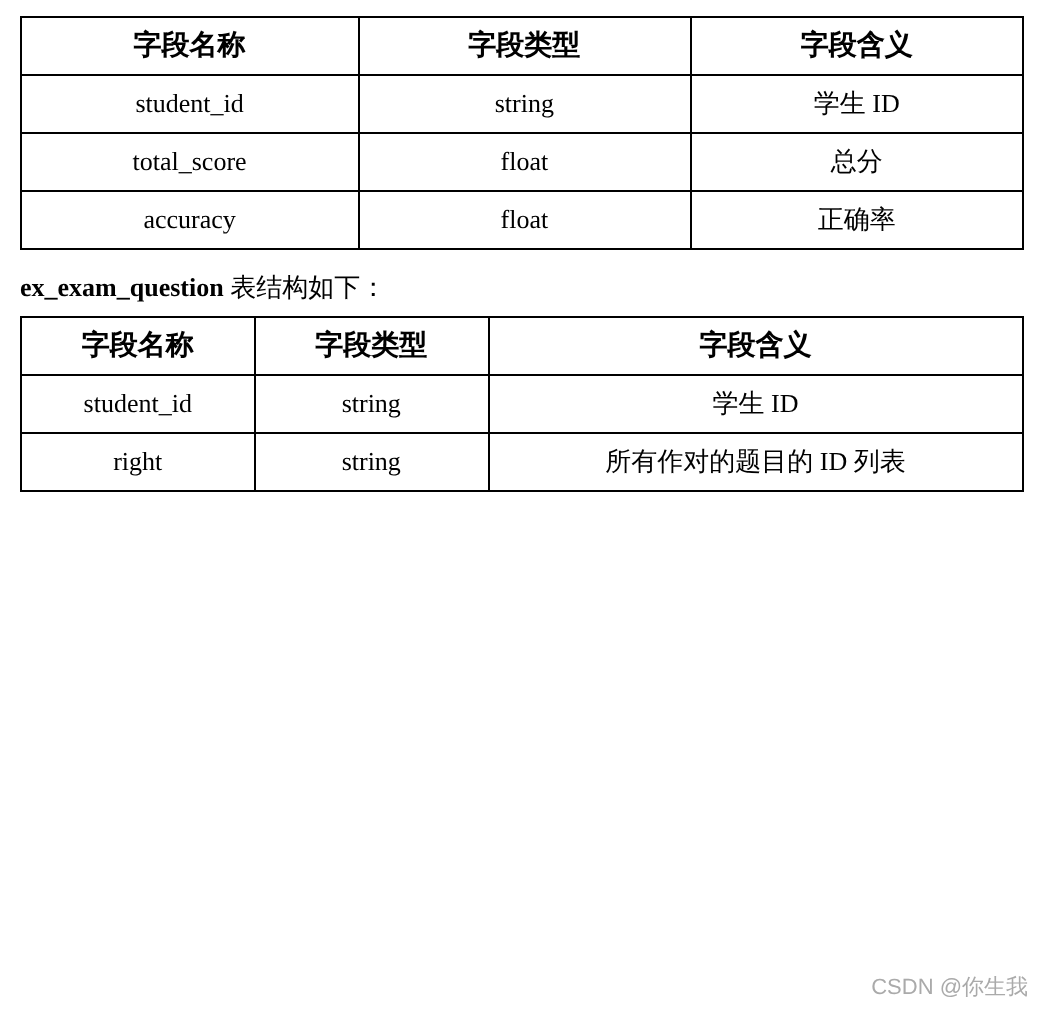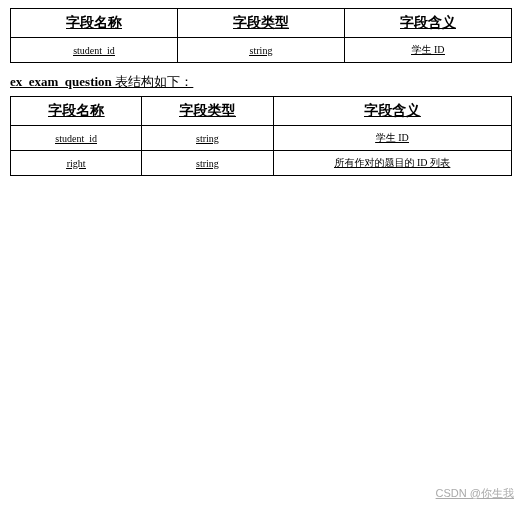--- a/index.html
+++ b/index.html
@@ -1,19 +1,18 @@
 <!DOCTYPE html>
 <html><head>
   <meta charset="utf-8">
   <style>
     * {
       margin: 0;
       padding: 0;
       box-sizing: border-box;
-      text-decoration: underline;
     }
     body {
       font-family: SimSun, "宋体", serif;
       font-size: 13px;
       background: #fff;
       width: 522px;
       min-height: 509px;
       padding: 8px 10px;
       color: #000;
     }
@@ -29,21 +28,21 @@
       padding: 5px 8px;
       text-align: center;
       vertical-align: middle;
     }
     th {
       background: #fff;
       font-weight: bold;
       font-size: 14px;
     }
     td {
-      font-size: 10px;
+      font-size: 13px;
     }
     .section-label {
       font-size: 13px;
       margin: 0 0 5px 0;
       font-weight: normal;
     }
     .section-label strong {
       font-weight: bold;
     }
     .watermark {
@@ -66,20 +65,30 @@
         <th>字段类型</th>
         <th>字段含义</th>
       </tr>
     </thead>
     <tbody id="table1-body">
     <tr>
           <td>student_id</td>
           <td>string</td>
           <td>学生 ID</td>
         </tr>
+        <tr>
+          <td>total_score</td>
+          <td>float</td>
+          <td>总分</td>
+        </tr>
+        <tr>
+          <td>accuracy</td>
+          <td>float</td>
+          <td>正确率</td>
+        </tr>
       </tbody>
   </table>
 </div>
 
 <div class="section-label">
   <strong>ex_exam_question</strong><span> 表结构如下：</span>
 </div>
 
 <div class="table-container">
   <table>

